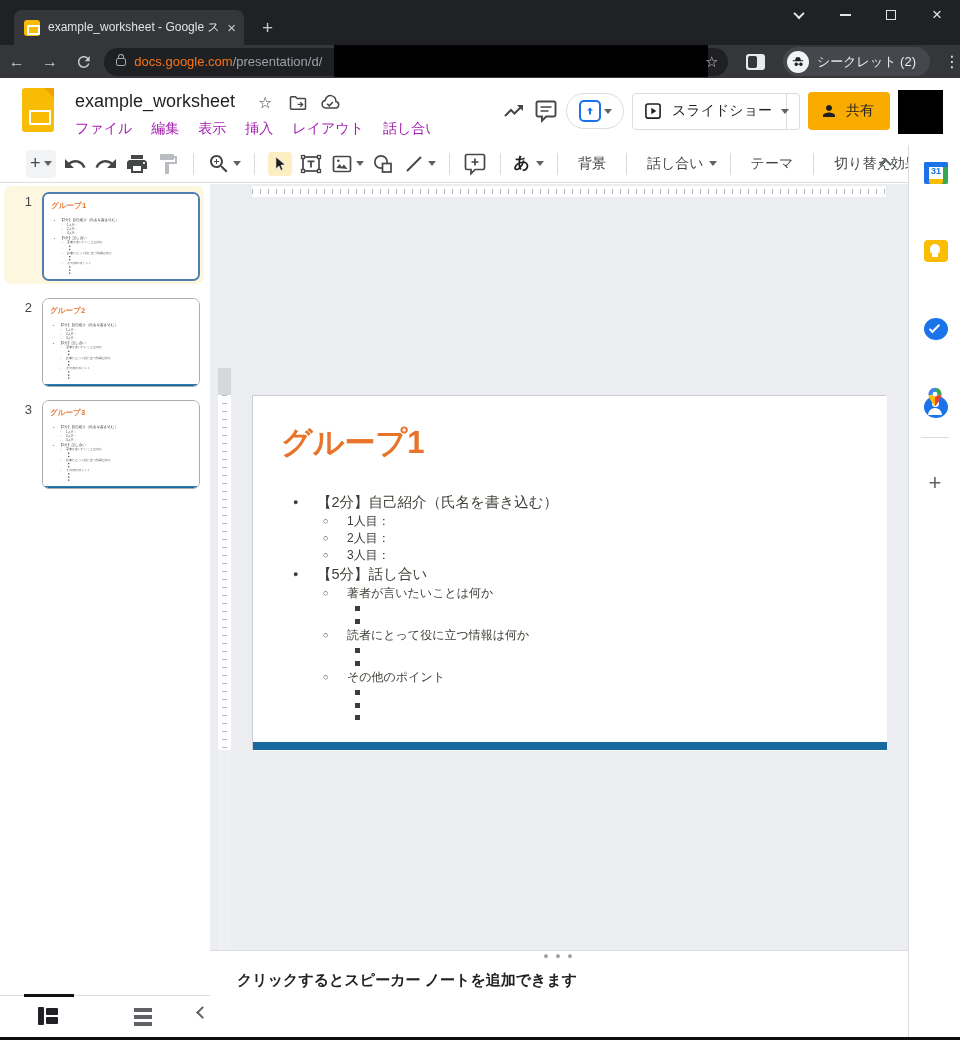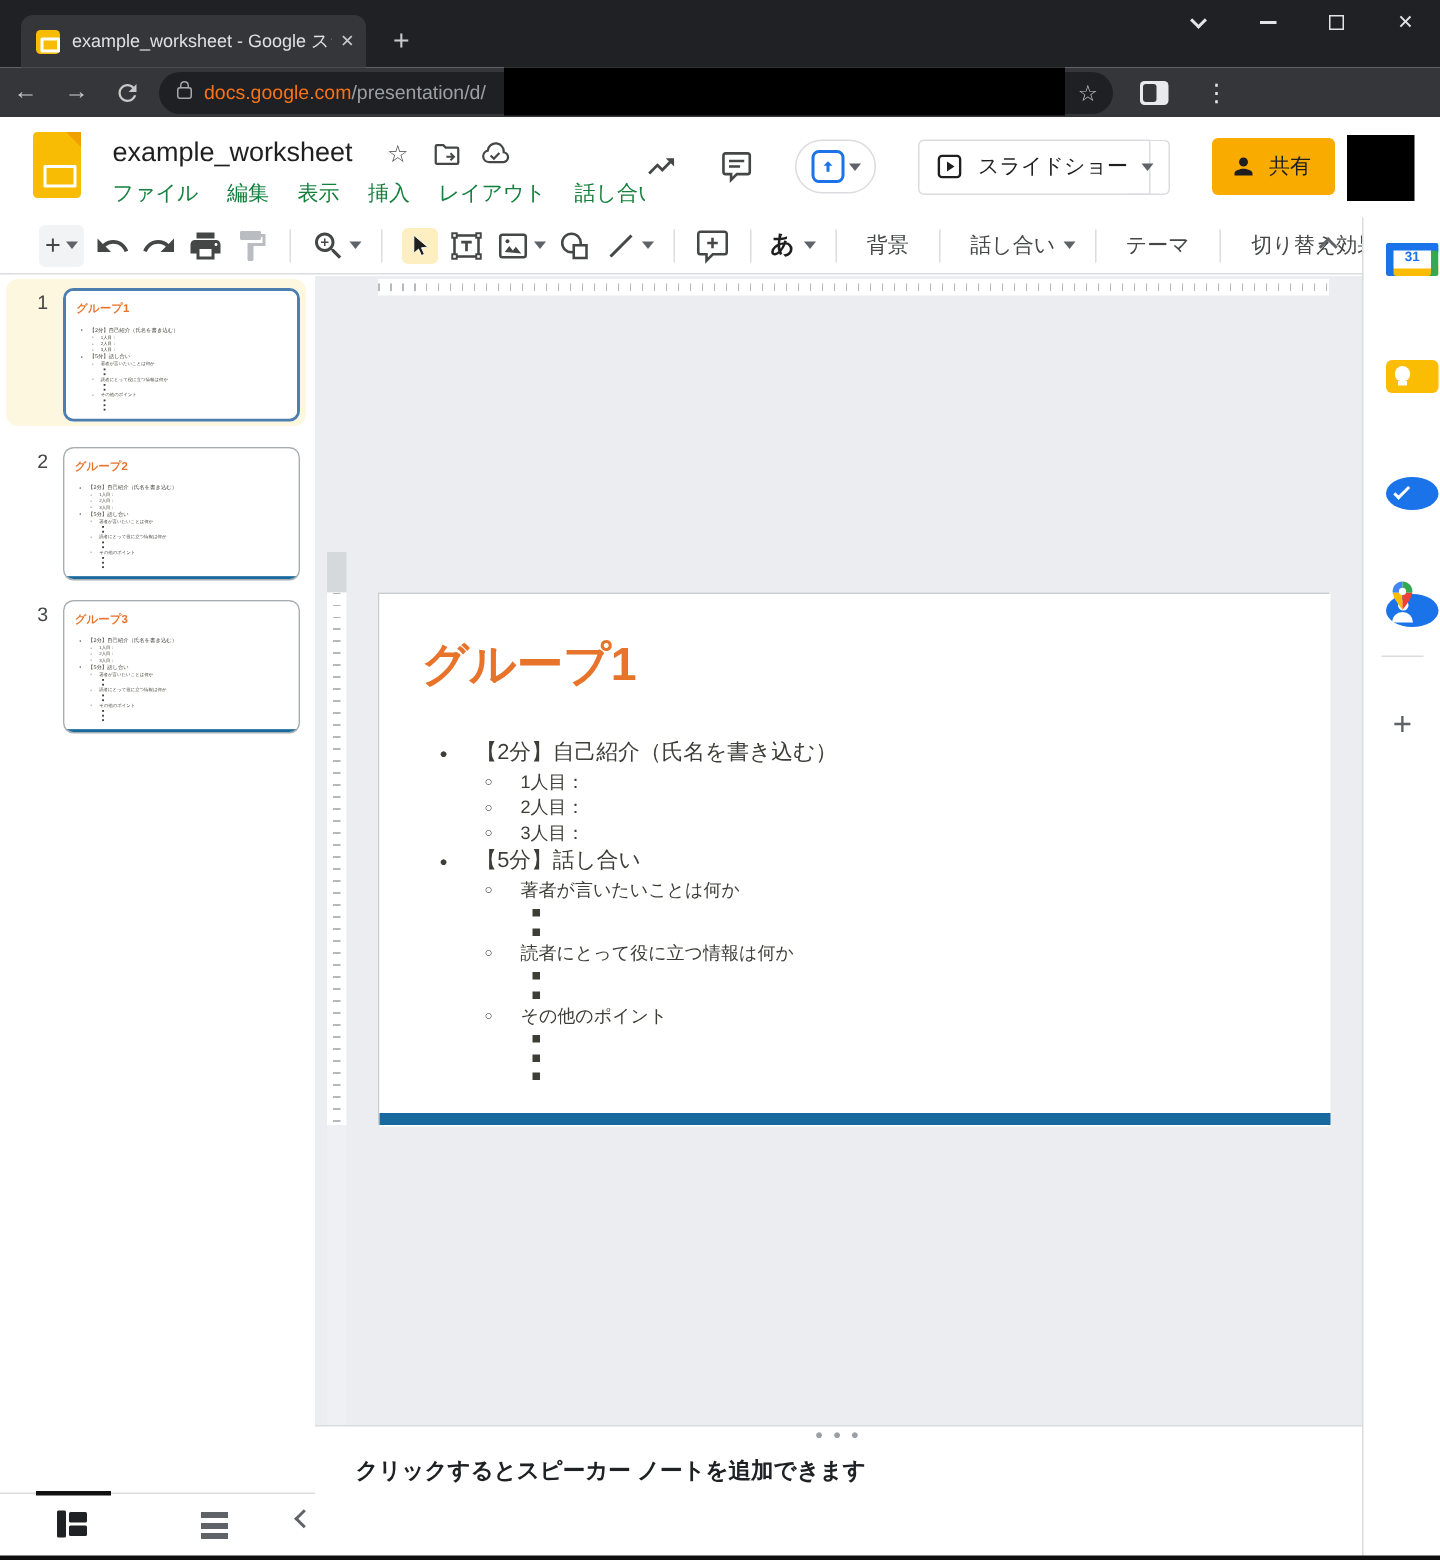--- a/index.html
+++ b/index.html
@@ -44,24 +44,24 @@
   .kebab { color:#e2e4e7; font-size:16px; margin-left:14px; letter-spacing:0; }
 
   
   .app-header { position:absolute; left:0; top:78px; width:877px; height:67px; background:#fff; }
   .slides-logo { position:absolute; left:22px; top:10px; width:32px; height:44px; background:#f9bc04; border-radius:3px; }
   .slides-logo::before { content:""; position:absolute; right:0; top:0; border-style:solid; border-width:0 10px 10px 0; border-color:transparent #f0a000 transparent transparent; }
   .slides-logo::after { content:""; position:absolute; left:7px; top:22px; width:18px; height:11px; border:2.5px solid #fff; border-radius:1px; }
   .doc-title { position:absolute; left:75px; top:13px; font-size:18px; color:#1f1f1f; }
   .title-ic { position:absolute; top:15px; width:20px; height:20px; color:#444746; font-size:16px; }
   .menubar { position:absolute; left:75px; top:42px; display:flex; gap:19px; }
-  .menu-item { font-size:14px; color:#15803d; white-space:nowrap; }
+  .menu-item { font-size:14px; color:#a21caf; white-space:nowrap; }
 
   .header-actions { position:absolute; left:430px; top:2px; width:460px; height:62px; background:#fff;
-                    display:flex; align-items:center; justify-content:flex-end; gap:28px; }
+                    display:flex; align-items:center; justify-content:flex-end; gap:8px; }
   .ha-icon { width:24px; height:24px; }
   .present-pill { width:58px; height:36px; border:1px solid #dadce0; border-radius:18px; display:flex; align-items:center; justify-content:center; gap:3px; }
   .present-box { width:22px; height:22px; border:2px solid #1a73e8; border-radius:5px; display:flex; align-items:center; justify-content:center; }
   .caret { width:0; height:0; border-left:4px solid transparent; border-right:4px solid transparent; border-top:5px solid #5f6368; }
   .slideshow-btn { height:37px; border:1px solid #dadce0; border-radius:4px 0 0 4px; display:flex; align-items:center; padding:0 14px 0 10px; gap:9px; }
   .slideshow-label { font-size:14px; color:#1f1f1f; white-space:nowrap; }
   .slideshow-caret { height:37px; width:29px; border:1px solid #dadce0; border-left:none; border-radius:0 4px 4px 0; display:flex; align-items:center; justify-content:center; margin-left:-16px;}
   .split { display:flex; }
   .share-btn { height:38px; background:var(--share-yellow,#f9ab00); border-radius:4px; display:flex; align-items:center; padding:0 16px 0 12px; gap:8px; }
   .share-label { font-size:14px; color:#1f1f1f; white-space:nowrap; }
@@ -131,21 +131,21 @@
   .bb-film { position:absolute; left:38px; top:11px; width:20px; height:18px; }
   .bb-film i { position:absolute; background:#202124; border-radius:1px; }
   .bb-grid { position:absolute; left:134px; top:12px; width:18px; height:18px;
              background-image:repeating-linear-gradient(0deg,#5f6368 0 4px,transparent 4px 7px),
                               repeating-linear-gradient(90deg,#5f6368 0 4px,transparent 4px 7px);
              background-blend-mode:normal; -webkit-mask:repeating-linear-gradient(0deg,#000 0 4px,transparent 4px 7px); }
   .bb-chev { position:absolute; left:198px; top:12px; width:9px; height:9px; border-left:2px solid #5f6368; border-bottom:2px solid #5f6368; transform:rotate(45deg); }
 
   
   .right-panel { position:absolute; left:908px; top:145px; width:52px; height:895px; background:#fff; border-left:1px solid #dadce0; }
-  .rp-item { position:absolute; left:15px; width:35px; height:22px; }
+  .rp-item { position:absolute; left:15px; width:24px; height:22px; }
   .cal-tile { background:#fff; border-radius:2px; position:relative; overflow:hidden; box-shadow:inset 0 5px #1a73e8, inset 5px 0 #1a73e8, inset -5px 0 #34a853, inset 0 -5px #fbbc04; }
   .cal-num { position:absolute; left:0; top:4px; width:100%; text-align:center; font-size:9px; font-weight:bold; color:#1a73e8; }
   .keep-tile { background:#fbbc04; border-radius:4px; position:relative; }
   .keep-tile::after { content:""; position:absolute; left:6px; top:4px; width:10px; height:10px; background:#fff; border-radius:50% 50% 40% 40%; }
   .keep-tile::before { content:""; position:absolute; left:8px; top:14px; width:6px; height:3px; background:#fff; z-index:2;}
   .circle-ic { border-radius:50%; background:#1a73e8; position:relative; }
   .tasks-check { position:absolute; left:5px; top:7px; width:11px; height:5px; border-left:2.5px solid #fff; border-bottom:2.5px solid #fff; transform:rotate(-45deg); }
   .person-head { position:absolute; left:7.5px; top:4px; width:7px; height:7px; border-radius:50%; background:#fff; }
   .person-body { position:absolute; left:4px; top:12px; width:14px; height:7px; border-radius:7px 7px 0 0; background:#fff; }
   .rp-divider { position:absolute; left:12px; width:28px; height:1px; background:#dadce0; }
@@ -187,20 +187,28 @@
         <path fill="#c6c9c7" d="M17.65 6.35C16.2 4.9 14.21 4 12 4c-4.42 0-7.99 3.58-8 8s3.57 8 7.99 8c3.73 0 6.84-2.55 7.73-6h-2.08c-.82 2.33-3.04 4-5.65 4-3.31 0-6-2.69-6-6s2.69-6 6-6c1.66 0 3.14.69 4.22 1.78L13 11h7V4l-2.35 2.35z"></path>
       </svg>
     <div class="omnibox">
       <span class="lock"></span>
       <span class="url-host">docs.google.com</span>
       <span class="url-path">/presentation/d/</span>
       <span class="redaction"></span>
       <span class="omni-star">☆</span>
     </div>
     <span class="sidepanel-ic"></span>
+    <div class="incog-chip">
+      <span class="incog-circle">
+        <svg width="14" height="14" viewBox="0 0 24 24">
+            <path fill="#202124" d="M17.06 9l-1.4-4.2c-.14-.48-.6-.8-1.1-.8H9.44c-.5 0-.96.32-1.1.8L6.94 9H3v1.5h18V9h-3.94zM9 13c-1.66 0-3 1.34-3 3s1.34 3 3 3c1.54 0 2.8-1.16 2.97-2.65.3-.14.66-.23 1.03-.23s.73.09 1.03.23C14.2 17.84 15.46 19 17 19c1.66 0 3-1.34 3-3s-1.34-3-3-3c-1.4 0-2.58.96-2.91 2.27-.34-.11-.71-.17-1.09-.17s-.75.06-1.09.17C11.58 13.96 10.4 13 9 13z"></path>
+          </svg>
+      </span>
+      <span class="incog-label">シークレット (2)</span>
+    </div>
     <span class="kebab">⋮</span>
   </div>
 
   <div class="app-header">
     <span class="slides-logo"></span>
     <span class="doc-title">example_worksheet</span>
     <span class="title-ic" style="left:258px">☆</span>
     <svg class="title-ic" style="left:288px" viewBox="0 0 24 24" width="20" height="20">
         <path fill="none" stroke="#444746" stroke-width="1.8" d="M21 18.5c0 .55-.45 1-1 1H4c-.55 0-1-.45-1-1v-13c0-.55.45-1 1-1h5l2 2h9c.55 0 1 .45 1 1v11z"></path>
         <path fill="#444746" d="M11.5 13h4.2l-1.5-1.5 1.1-1.1 3.4 3.35-3.4 3.35-1.1-1.1 1.5-1.5h-4.2z"></path>

